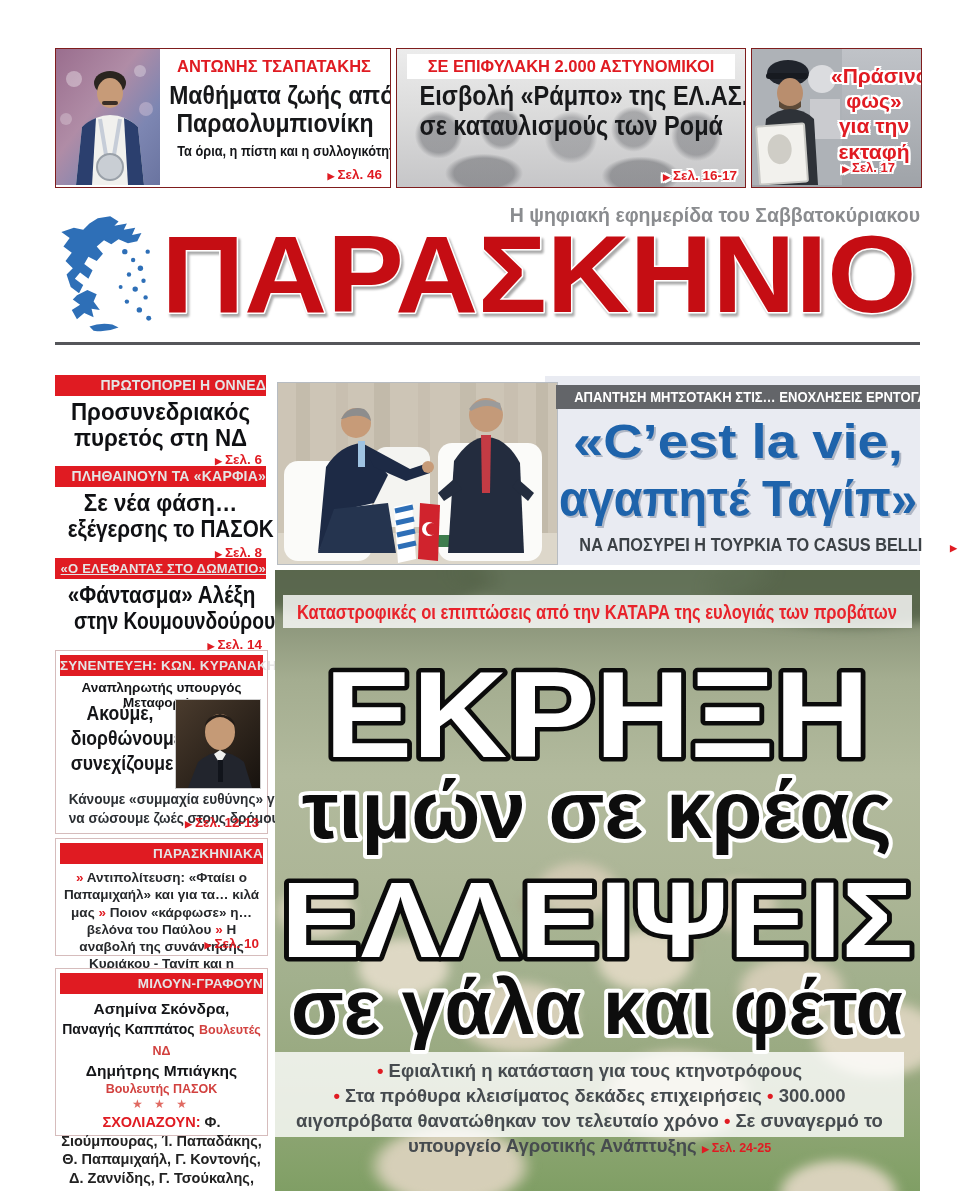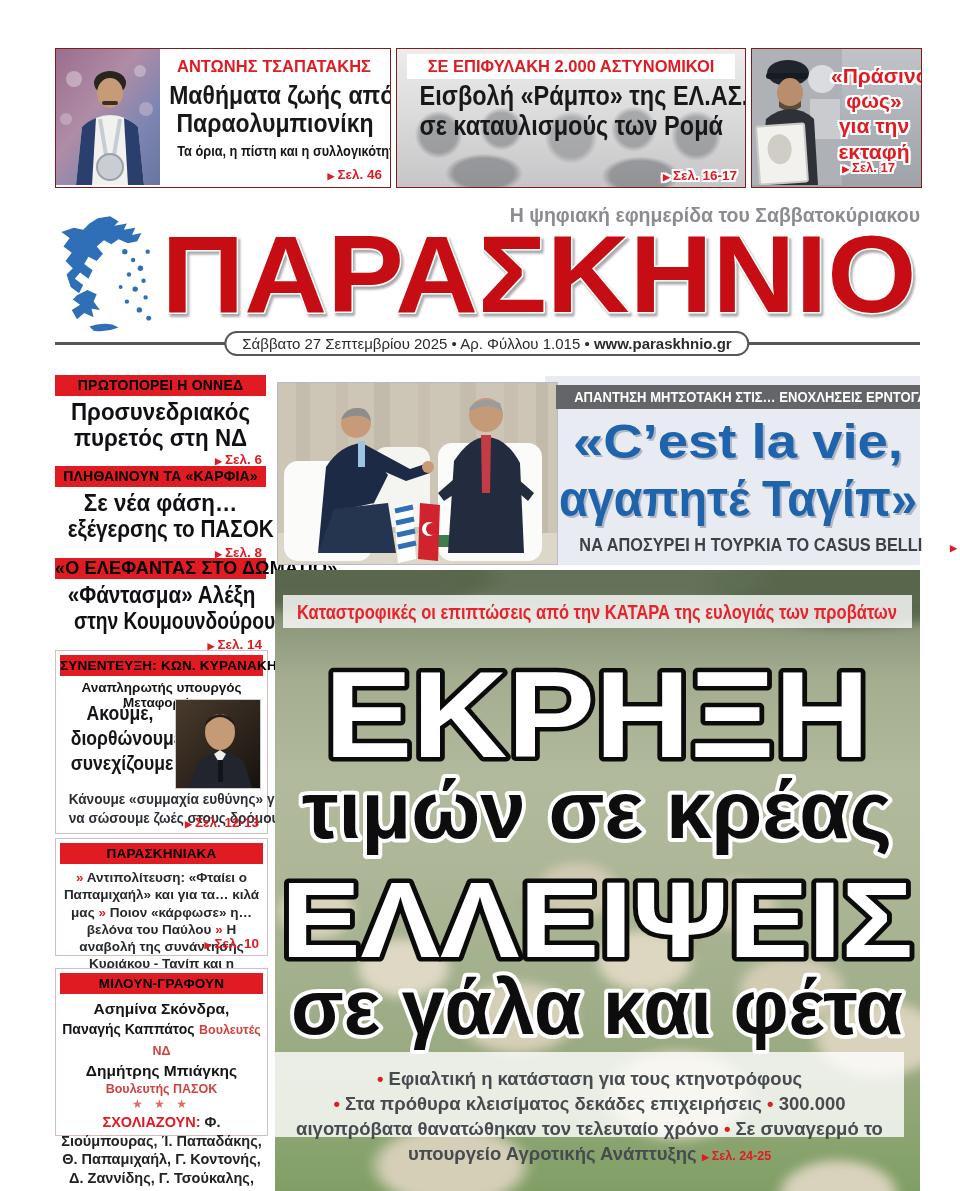--- a/index.html
+++ b/index.html
@@ -2,21 +2,21 @@
 <html><head>
 <meta charset="utf-8">
 <style>
   html,body{margin:0;padding:0;background:#fff;}
   #page{position:relative;width:960px;height:1191px;background:#fff;overflow:hidden;
         font-family:"Liberation Sans",sans-serif;color:#141518;}
   .abs{position:absolute;}
   .ln{display:block;white-space:nowrap;text-align:center;transform-origin:50% 50%;}
   .sx82{transform:scaleX(.82);} .sx85{transform:scaleX(.85);} .sx87{transform:scaleX(.87);}
   .sx88{transform:scaleX(.88);} .sx90{transform:scaleX(.90);} .sx92{transform:scaleX(.92);} .sx95{transform:scaleX(.95);}
-  .redbar{background:#e01b22;color:#000000;font-weight:bold;text-align:center;
+  .redbar{background:#e01b22;color:#e5e5e5;font-weight:bold;text-align:right;
           font-size:14px;line-height:21px;letter-spacing:.2px;white-space:nowrap;}
   .pageref{color:#e01b22;font-weight:bold;font-size:13.5px;text-align:right;}
   .arrow{font-size:9px;margin-right:3px;color:#e01b22;}
   .teaser{border:1px solid #7f1d1d;background:#fff;overflow:hidden;}
   .t-kicker{background:#fff;color:#e01b22;font-weight:bold;font-size:16.5px;line-height:25px;text-align:center;white-space:nowrap;}
   .t-head{font-weight:bold;font-size:25px;line-height:1.1;color:#17181a;}
   .outline-w{text-shadow:-2px -2px 0 #fff,2px -2px 0 #fff,-2px 2px 0 #fff,2px 2px 0 #fff,0 -2px 0 #fff,0 2px 0 #fff,-2px 0 0 #fff,2px 0 0 #fff;}
   .outline-d{text-shadow:-1px -1px 0 #2e2e2e,1px -1px 0 #2e2e2e,-1px 1px 0 #2e2e2e,1px 1px 0 #2e2e2e,0 2px 3px rgba(0,0,0,.45);}
   .box{border:1px solid #d6bcbc;background:#fff;}
   .box .redbar{margin:4px;font-size:13.5px;}
@@ -151,48 +151,41 @@
         <circle cx="66" cy="70" r="1.9"></circle>
         <circle cx="93" cy="100" r="2.4"></circle>
     </g>
   </svg>
 
   <svg class="abs" style="left:158px;top:220px;" width="762" height="114" viewBox="0 0 762 114">
     <text x="381" y="92" text-anchor="middle" font-family="Liberation Serif, serif" font-weight="bold" font-size="110" textLength="755" lengthAdjust="spacingAndGlyphs" fill="#c50d13" stroke="#ffffff" stroke-width="3" paint-order="stroke" stroke-linejoin="round" style="filter:drop-shadow(2px 3px 1px rgba(100,100,100,.55));">ΠΑΡΑΣΚΗΝΙΟ</text>
   </svg>
 
   <div class="abs" style="left:55px;right:40px;top:342px;height:3px;background:#55565a;"></div>
-  <div class="abs" style="left:487px;top:331px;transform:translateX(-50%);background:#fff;border:2px solid #55565a;border-radius:13px;padding:2px 16px;font-size:15px;white-space:nowrap;color:#2a2b2d;">
-    <span>Σάββατο 27 Σεπτεμβρίου 2025</span>
-    <span>•</span>
-    <span>Αρ. Φύλλου 1.015</span>
-    <span>•</span>
-    <b>www.paraskhnio.gr</b>
-  </div>
 
   <div class="abs" style="left:55px;top:375px;width:211px;">
     <div class="redbar">ΠΡΩΤΟΠΟΡΕΙ Η ΟΝΝΕΔ</div>
     <div class="sb-head">
       <span class="ln sx95">Προσυνεδριακός</span>
       <span class="ln sx95">πυρετός στη ΝΔ</span>
     </div>
     <div class="pageref" style="margin-top:0;padding-right:4px;"><span class="arrow">▶</span><span>Σελ. 6</span></div>
   </div>
 
   <div class="abs" style="left:55px;top:466px;width:211px;">
     <div class="redbar">ΠΛΗΘΑΙΝΟΥΝ ΤΑ «ΚΑΡΦΙΑ»</div>
     <div class="sb-head">
       <span class="ln sx95">Σε νέα φάση…</span>
       <span class="ln sx88">εξέγερσης το ΠΑΣΟΚ</span>
     </div>
     <div class="pageref" style="margin-top:2px;padding-right:4px;"><span class="arrow">▶</span><span>Σελ. 8</span></div>
   </div>
 
   <div class="abs" style="left:55px;top:558px;width:211px;">
-    <div class="redbar" style="font-size:18px;">«Ο ΕΛΕΦΑΝΤΑΣ ΣΤΟ ΔΩΜΑΤΙΟ»</div>
+    <div class="redbar" style="font-size:13px;text-decoration:underline;">«Ο ΕΛΕΦΑΝΤΑΣ ΣΤΟ ΔΩΜΑΤΙΟ»</div>
     <div class="sb-head">
       <span class="ln sx88">«Φάντασμα» Αλέξη</span>
       <span class="ln sx82">στην Κουμουνδούρου</span>
     </div>
     <div class="pageref" style="margin-top:2px;padding-right:4px;"><span class="arrow">▶</span><span>Σελ. 14</span></div>
   </div>
 
   <div class="abs box" style="left:55px;top:650px;width:211px;height:182px;">
     <div class="redbar">ΣΥΝΕΝΤΕΥΞΗ: ΚΩΝ. ΚΥΡΑΝΑΚΗΣ</div>
     <div style="text-align:center;font-weight:bold;font-size:13.5px;margin-top:2px;">Αναπληρωτής υπουργός Μεταφορών</div>
@@ -322,21 +315,21 @@
       </svg>
     </div>
 
     <svg class="abs" style="left:0;top:60px;" width="645" height="430" viewBox="0 0 645 430">
       <text x="322" y="127" text-anchor="middle" font-weight="bold" font-size="122" textLength="545" lengthAdjust="spacingAndGlyphs" fill="#ffffff" stroke="#0b0b0b" stroke-width="9" paint-order="stroke" stroke-linejoin="round">ΕΚΡΗΞΗ</text>
       <text x="322" y="208" text-anchor="middle" font-weight="bold" font-size="82" textLength="590" lengthAdjust="spacingAndGlyphs" fill="#0d0d0d" stroke="#ffffff" stroke-width="8" paint-order="stroke" stroke-linejoin="round">τιμών σε κρέας</text>
       <text x="322" y="327" text-anchor="middle" font-weight="bold" font-size="108" textLength="632" lengthAdjust="spacingAndGlyphs" fill="#ffffff" stroke="#0b0b0b" stroke-width="9" paint-order="stroke" stroke-linejoin="round">ΕΛΛΕΙΨΕΙΣ</text>
       <text x="322" y="404" text-anchor="middle" font-weight="bold" font-size="78" textLength="612" lengthAdjust="spacingAndGlyphs" fill="#0d0d0d" stroke="#ffffff" stroke-width="8" paint-order="stroke" stroke-linejoin="round">σε γάλα και φέτα</text>
     </svg>
 
-    <div class="abs strip" style="left:0;right:16px;top:482px;height:85px;padding:15px 20px 0 20px;box-sizing:border-box;
+    <div class="abs strip" style="left:0;right:16px;top:482px;height:85px;padding:7px 20px 0 20px;box-sizing:border-box;
                 text-align:center;font-weight:bold;font-size:18.5px;line-height:1.35;color:#464b4f;">
       <div>
         <span class="dot">•</span>
         <span>Εφιαλτική η κατάσταση για τους κτηνοτρόφους</span>
       </div>
       <div>
         <span class="dot">•</span>
         <span>Στα πρόθυρα κλεισίματος δεκάδες επιχειρήσεις</span>
         <span class="dot">•</span>
         <span>300.000 αιγοπρόβατα θανατώθηκαν τον τελευταίο χρόνο</span>

